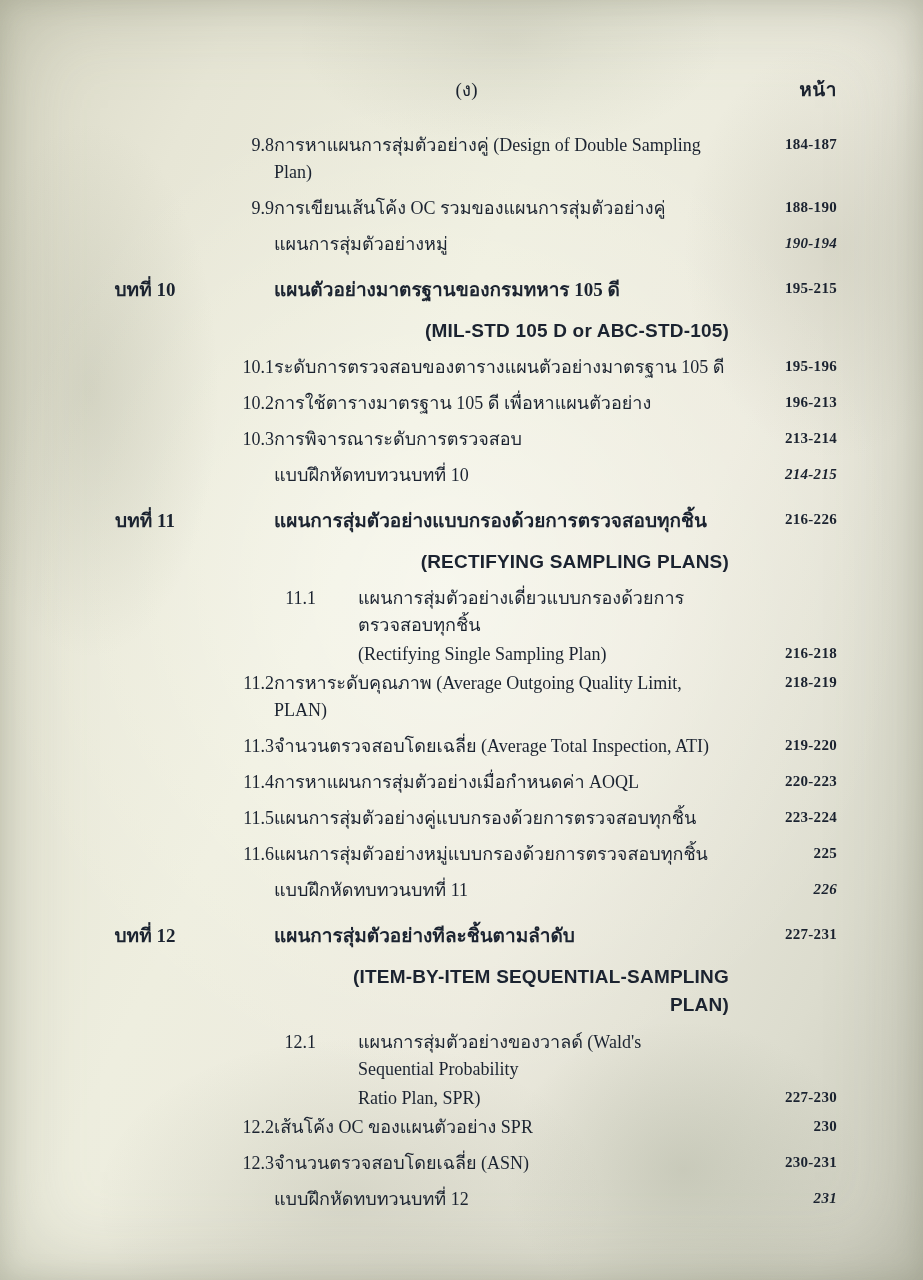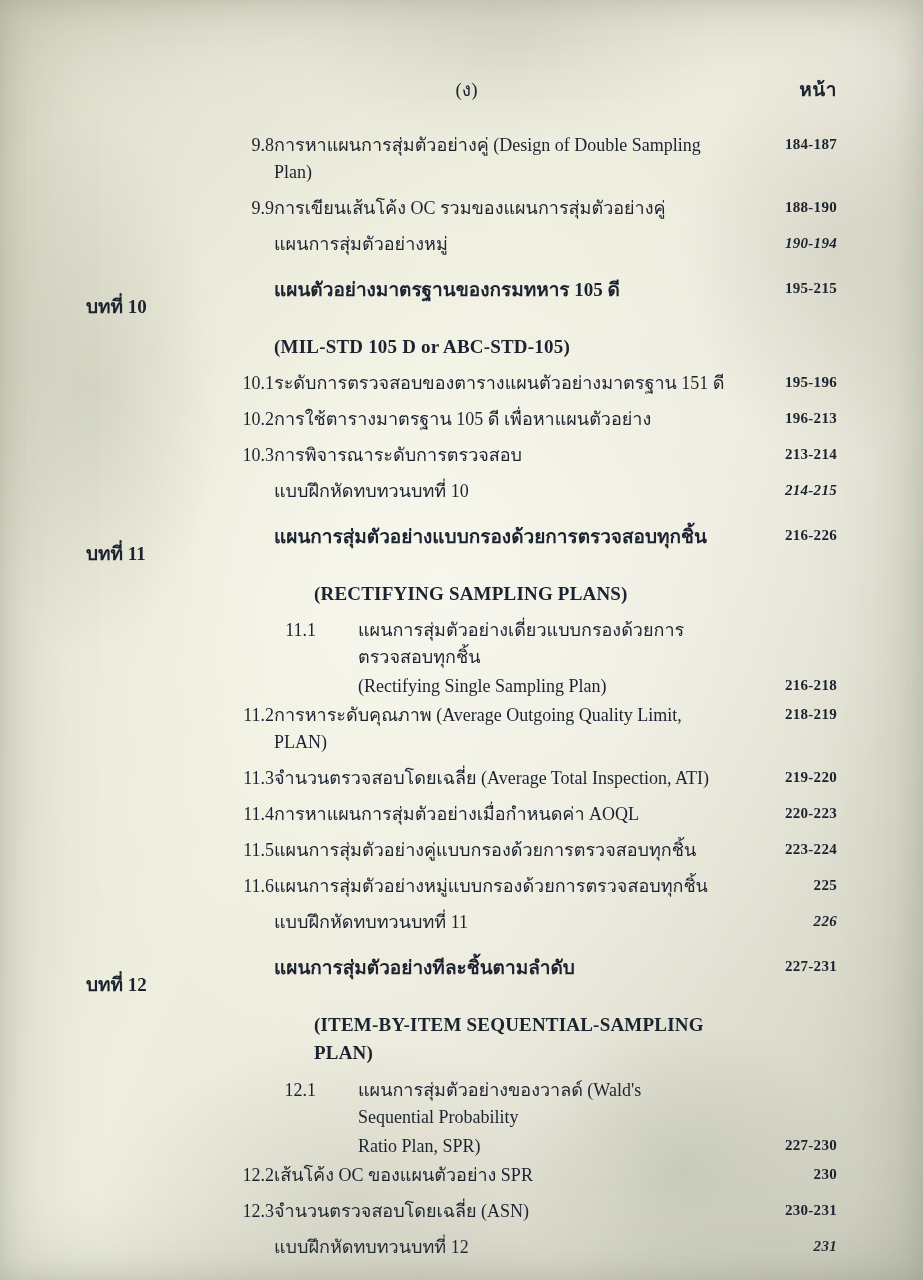--- a/index.html
+++ b/index.html
@@ -84,27 +84,26 @@
     align-items: flex-start;
     min-height: 20px;
     margin-bottom: 9px;
   }
   .row.tight { margin-bottom: 2px; gap: 42px; }
   .row.gap-above { margin-top: 12px; }
   .row.gap-above-lg { margin-top: 18px; }
 
   .c-chapter {
     flex: 0 0 118px;
-    text-align: left;
+    text-align: center;
     padding-right: 10px;
     font-size: 19px;
     font-weight: bold;
     white-space: nowrap;
     line-height: 1.45;
-    margin-top: 17px;
   }
   .c-num {
     flex: 0 0 58px;
     text-align: right;
     padding-left: 2px;
     font-size: 18px;
     line-height: 1.5;
     white-space: nowrap;
   }
   .c-title {
@@ -135,21 +134,22 @@
   .exercise .c-title {
     font-size: 18px;
   }
   .exercise .c-pages {
     font-style: italic;
     font-weight: bold;
     font-size: 15px;
   }
   .cont .c-title { padding-left: 0; }
   .latin {
-    font-family: Liberation Serif, serif;
+    font-family: Liberation Sans, sans-serif;
+    text-align: right;
   }
   .caps-bold {
     font-weight: bold;
     font-size: 19px;
     letter-spacing: 0.4px;
     margin-left: 40px;
   }
 </style>
 </head>
 <body>
@@ -195,21 +195,21 @@
         </div>
         <div class="row subhead gap-above">
           <div class="c-chapter"></div>
           <div class="c-num"></div>
           <div class="c-title latin">(MIL-STD 105 D  or  ABC-STD-105)</div>
           <div class="c-pages"></div>
         </div>
         <div class="row">
           <div class="c-chapter"></div>
           <div class="c-num">10.1</div>
-          <div class="c-title">ระดับการตรวจสอบของตารางแผนตัวอย่างมาตรฐาน 151 ดี</div>
+          <div class="c-title">ระดับการตรวจสอบของตารางแผนตัวอย่างมาตรฐาน 105 ดี</div>
           <div class="c-pages">195-196</div>
         </div>
         <div class="row">
           <div class="c-chapter"></div>
           <div class="c-num">10.2</div>
           <div class="c-title">การใช้ตารางมาตรฐาน 105 ดี เพื่อหาแผนตัวอย่าง</div>
           <div class="c-pages">196-213</div>
         </div>
         <div class="row">
           <div class="c-chapter"></div>

